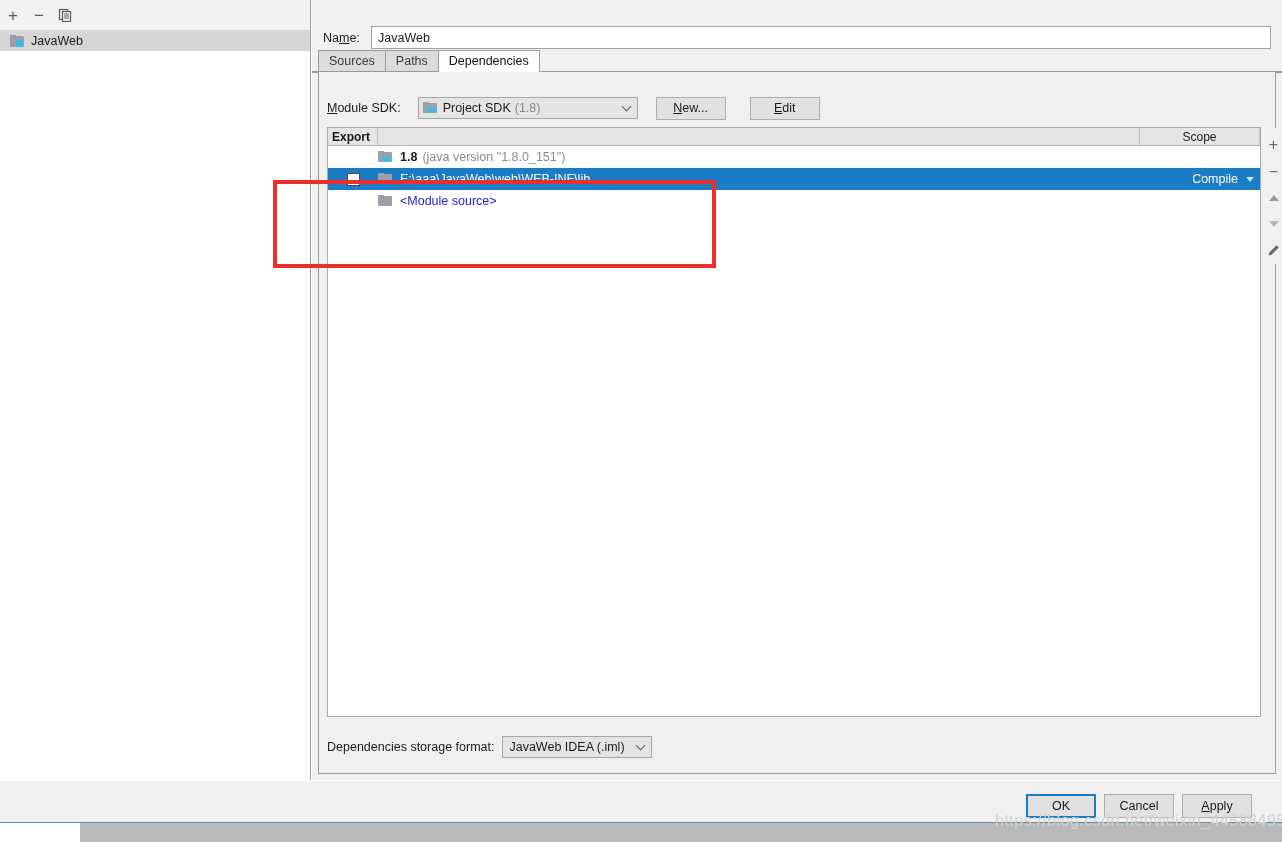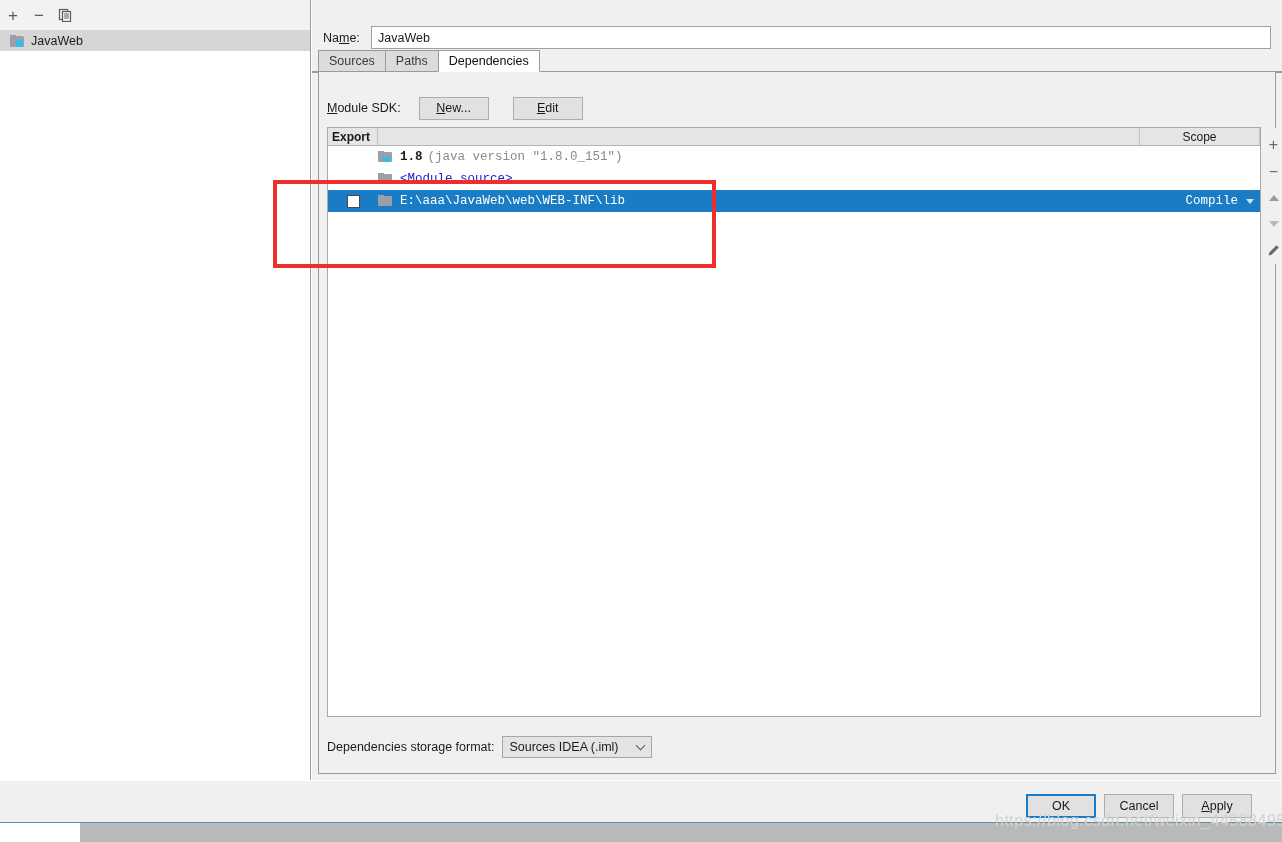--- a/index.html
+++ b/index.html
@@ -183,21 +183,21 @@
   .th {
     display: flex; align-items: center; justify-content: center;
     border-right: 1px solid #c4c4c4; height: 100%;
   }
   .th-export { width: 50px; justify-content: flex-start; padding-left: 4px; font-weight: bold; }
   .th-mid { flex: 1; }
   .th-scope { width: 120px; }
   #dep-body { background: #fff; height: 570px; }
   .dep-row {
     height: 22px; display: flex; align-items: center;
-    font-size: 12.5px; color: #1a1a1a; font-family: Liberation Mono, monospace;
+    font-size: 12.5px; color: #1a1a1a;
   }
   .dep-row .cb-cell {
     width: 50px; display: flex; align-items: center; justify-content: center;
     flex: 0 0 auto;
   }
   .dep-cb {
     width: 13px; height: 13px; background: #ffffff;
     border: 1px solid #4a4a4a;
   }
   .dep-row .name-cell {
@@ -381,20 +381,28 @@
       <div class="tab">Sources</div>
       <div class="tab">Paths</div>
       <div class="tab active">Dependencies</div>
       <div class="spacer-r"></div>
     </div>
 
     <div id="tab-content">
 
       <div id="sdk-row">
         <span class="sdk-label"><u>M</u>odule SDK:</span>
+        <div id="sdk-combo">
+          <span class="sdk-combo-ico">
+              <span class="cup"></span>
+            </span>
+          <span class="sdk-text">Project SDK</span>
+          <span class="sdk-ver">(1.8)</span>
+          <span class="combo-arrow"></span>
+        </div>
         <div class="gbtn" id="btn-new">
           <span><u>N</u>ew...</span>
         </div>
         <div class="gbtn" id="btn-edit">
           <span><u>E</u>dit</span>
         </div>
       </div>
 
       <div id="dep-table">
         <div id="dep-header">
@@ -405,54 +413,54 @@
         <div id="dep-body">
 
           <div class="dep-row">
             <div class="cb-cell"></div>
             <div class="name-cell">
               <span class="dep-ico sdk">
                   <span class="cup"></span>
                 </span>
               <span class="dep-bold">1.8</span>
               <span class="dep-gray">(java version "1.8.0_151")</span>
-            </div>
-            <div class="scope-cell"></div>
-          </div>
-
-          <div class="dep-row">
-            <div class="cb-cell"></div>
-            <div class="name-cell">
-              <span class="dep-ico"></span>
-              <span class="dep-blue">&lt;Module source&gt;</span>
             </div>
             <div class="scope-cell"></div>
           </div>
 
           <div class="dep-row selected">
             <div class="cb-cell">
               <span class="dep-cb"></span>
             </div>
             <div class="name-cell">
               <span class="dep-ico"></span>
               <span>E:\aaa\JavaWeb\web\WEB-INF\lib</span>
             </div>
             <div class="scope-cell">
               <span>Compile</span>
               <span class="scope-arrow"></span>
             </div>
           </div>
 
+          <div class="dep-row">
+            <div class="cb-cell"></div>
+            <div class="name-cell">
+              <span class="dep-ico"></span>
+              <span class="dep-blue">&lt;Module source&gt;</span>
+            </div>
+            <div class="scope-cell"></div>
+          </div>
+
         </div>
       </div>
 
       <div id="storage-row">
         <span class="storage-label">Dependencies storage format:</span>
         <div id="storage-combo">
-          <span>Sources IDEA (.iml)</span>
+          <span>JavaWeb IDEA (.iml)</span>
           <span class="combo-arrow"></span>
         </div>
       </div>
 
     </div>
   </div>
 
   <div id="dep-side-toolbar">
     <div class="side-btn side-plus">+</div>
     <div class="side-btn side-minus">−</div>

